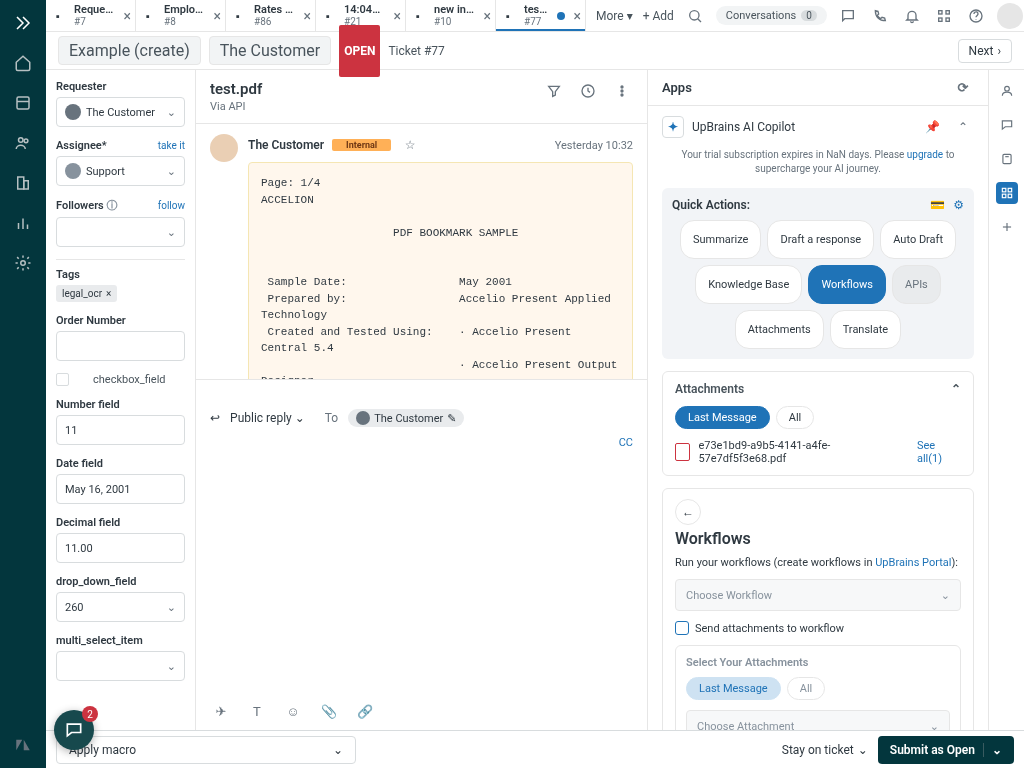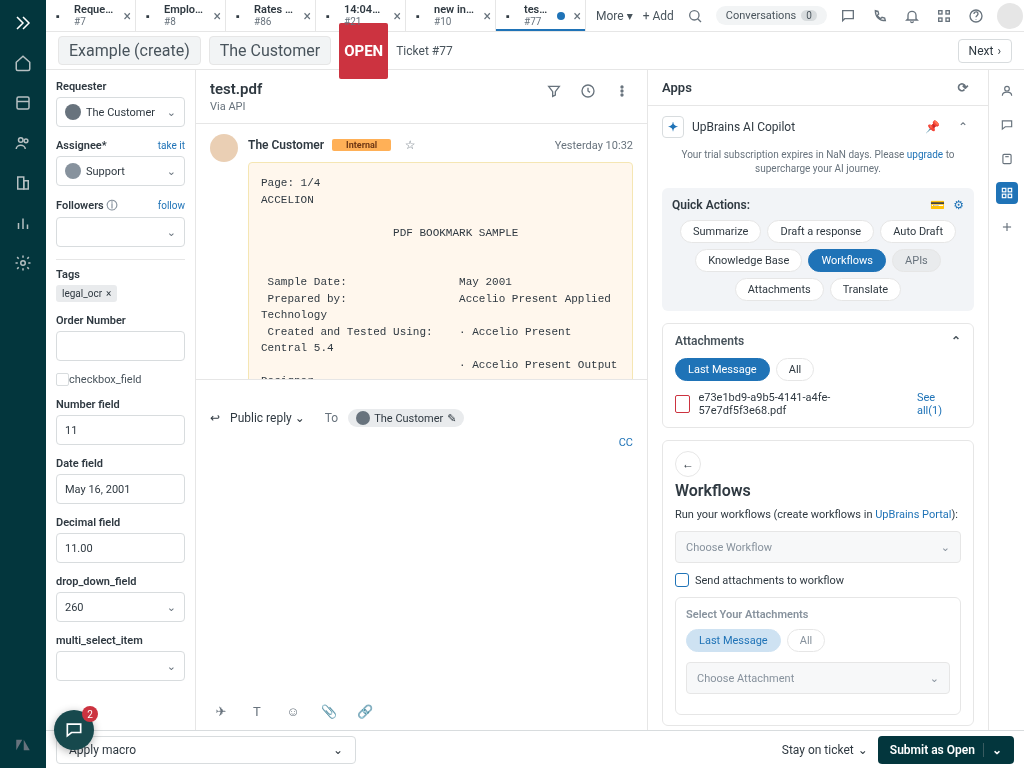--- a/index.html
+++ b/index.html
@@ -27,37 +27,37 @@
 .top-actions .more, .top-actions .add { font-size: 12px; color: #49545c; cursor: pointer; display: flex; align-items: center; gap: 3px; }
 .conv-chip { background: #f2f4f5; border-radius: 12px; padding: 3px 10px; font-size: 11px; color: #49545c; display: flex; align-items: center; gap: 5px; }
 .conv-chip .badge { background: #d8dcde; border-radius: 8px; padding: 0 5px; font-size: 10px; }
 .icon-btn { width: 22px; height: 22px; display: flex; align-items: center; justify-content: center; color: #68737d; cursor: pointer; }
 .icon-btn svg { width: 16px; height: 16px; stroke: currentColor; fill: none; stroke-width: 2; }
 .avatar-circle { width: 26px; height: 26px; border-radius: 50%; background: #e6e6e6; }
 
 
 .crumb-bar { height: 38px; display: flex; align-items: center; padding: 0 12px; border-bottom: 1px solid #e6e6e6; gap: 8px; }
 .crumb-chip { background: #f2f4f5; border: 1px solid #e6e6e6; border-radius: 4px; padding: 4px 10px; font-size: 16px; color: #49545c; }
-.open-badge { background: #cc3340; color: #fff; font-size: 15px; font-weight: 700; padding: 19px 5px; border-radius: 2px; }
+.open-badge { background: #cc3340; color: #fff; font-size: 12px; font-weight: 700; padding: 19px 5px; border-radius: 2px; }
 .ticket-num { font-size: 12px; color: #49545c; }
 .next-btn { margin-left: auto; border: 1px solid #d8dcde; border-radius: 4px; padding: 4px 10px; font-size: 12px; display: flex; align-items: center; gap: 4px; cursor: pointer; }
 
 
 .content { flex: 1; display: flex; min-height: 0; }
 .left-pane { width: 150px; border-right: 1px solid #e6e6e6; padding: 10px; overflow-y: auto; font-size: 11px; }
 .left-pane .field-label { font-size: 11px; color: #2f3941; font-weight: 600; margin-bottom: 4px; display: flex; justify-content: space-between; align-items: center; }
 .left-pane .field-label .link { color: #1f73b7; font-weight: 400; font-size: 10px; }
 .left-pane .field { margin-bottom: 12px; }
 .left-pane .dd { border: 1px solid #d8dcde; border-radius: 4px; height: 30px; display: flex; align-items: center; padding: 0 8px; justify-content: space-between; font-size: 11px; }
 .left-pane .dd .val { display: flex; align-items: center; gap: 5px; overflow: hidden; }
 .left-pane .dd .chev { color: #68737d; }
 .left-pane .txt { border: 1px solid #d8dcde; border-radius: 4px; height: 30px; padding: 0 8px; display: flex; align-items: center; font-size: 11px; }
 .left-pane .tag { background: #e9ebed; border-radius: 3px; padding: 3px 6px; font-size: 10px; display: inline-flex; align-items: center; gap: 4px; }
 .mini-avatar { width: 16px; height: 16px; border-radius: 50%; background: #68737d; display: inline-block; }
-.checkbox-row { display: flex; align-items: center; gap: 0; font-size: 11px; color: #49545c; }
+.checkbox-row { display: flex; align-items: center; gap: 24px; font-size: 11px; color: #49545c; }
 .checkbox-box { width: 13px; height: 13px; border: 1px solid #d8dcde; border-radius: 2px; }
 .divider { height: 1px; background: #e6e6e6; margin: 8px 0; }
 
 
 .center-pane { flex: 1; display: flex; flex-direction: column; border-right: 1px solid #e6e6e6; min-width: 0; }
 .ticket-header { padding: 10px 14px; border-bottom: 1px solid #e6e6e6; display: flex; align-items: flex-start; justify-content: space-between; }
 .ticket-header h2 { font-size: 15px; font-weight: 600; }
 .ticket-header .via { font-size: 11px; color: #68737d; margin-top: 2px; }
 .ticket-header .head-icons { display: flex; gap: 12px; color: #68737d; }
 .convo { flex: 1; overflow-y: auto; padding: 10px 14px; }
@@ -86,21 +86,21 @@
 .app-title-row .pin { margin-left: auto; color: #68737d; }
 .app-title-row .chev { color: #68737d; }
 .app-logo { width: 22px; height: 22px; border-radius: 4px; border: 1px solid #d8dcde; display: flex; align-items: center; justify-content: center; font-size: 12px; color: #1f73b7; font-weight: 700; }
 .trial { font-size: 10px; color: #68737d; text-align: center; margin: 6px 0 12px; line-height: 1.4; }
 .trial a { color: #1f73b7; text-decoration: none; }
 .qa-box { background: #f2f4f7; border-radius: 6px; padding: 10px; margin-bottom: 12px; }
 .qa-title-row { display: flex; align-items: center; justify-content: space-between; margin-bottom: 8px; }
 .qa-title { font-size: 12px; font-weight: 600; }
 .qa-icons { display: flex; gap: 8px; color: #1f73b7; }
 .pill-row { display: flex; flex-wrap: wrap; gap: 6px; justify-content: center; }
-.pill { background: #fff; border: 1px solid #e6e6e6; border-radius: 14px; padding: 4px 12px; font-size: 11px; cursor: pointer; }
+.pill { background: #fff; border: 1px solid #e6e6e6; border-radius: 14px; padding: 12px 12px; font-size: 11px; cursor: pointer; }
 .pill.active { background: #1f73b7; color: #fff; border-color: #1f73b7; }
 .pill.muted { background: #e9ebed; color: #68737d; }
 .section-box { border: 1px solid #e6e6e6; border-radius: 6px; padding: 10px 12px; margin-bottom: 12px; }
 .section-head { display: flex; align-items: center; justify-content: space-between; font-size: 12px; font-weight: 600; color: #49545c; margin-bottom: 10px; }
 .chip-row { display: flex; gap: 6px; margin-bottom: 10px; }
 .chip { border-radius: 14px; padding: 4px 12px; font-size: 11px; cursor: pointer; border: 1px solid #e6e6e6; background: #fff; }
 .chip.primary { background: #1f73b7; color: #fff; border-color: #1f73b7; }
 .chip.primary-light { background: #cee2f2; color: #1f73b7; border-color: #cee2f2; }
 .attach-row { display: flex; align-items: center; gap: 8px; font-size: 11px; }
 .attach-row .file-icon { width: 16px; height: 18px; background: #fff; border: 1px solid #cc3340; border-radius: 2px; position: relative; }

